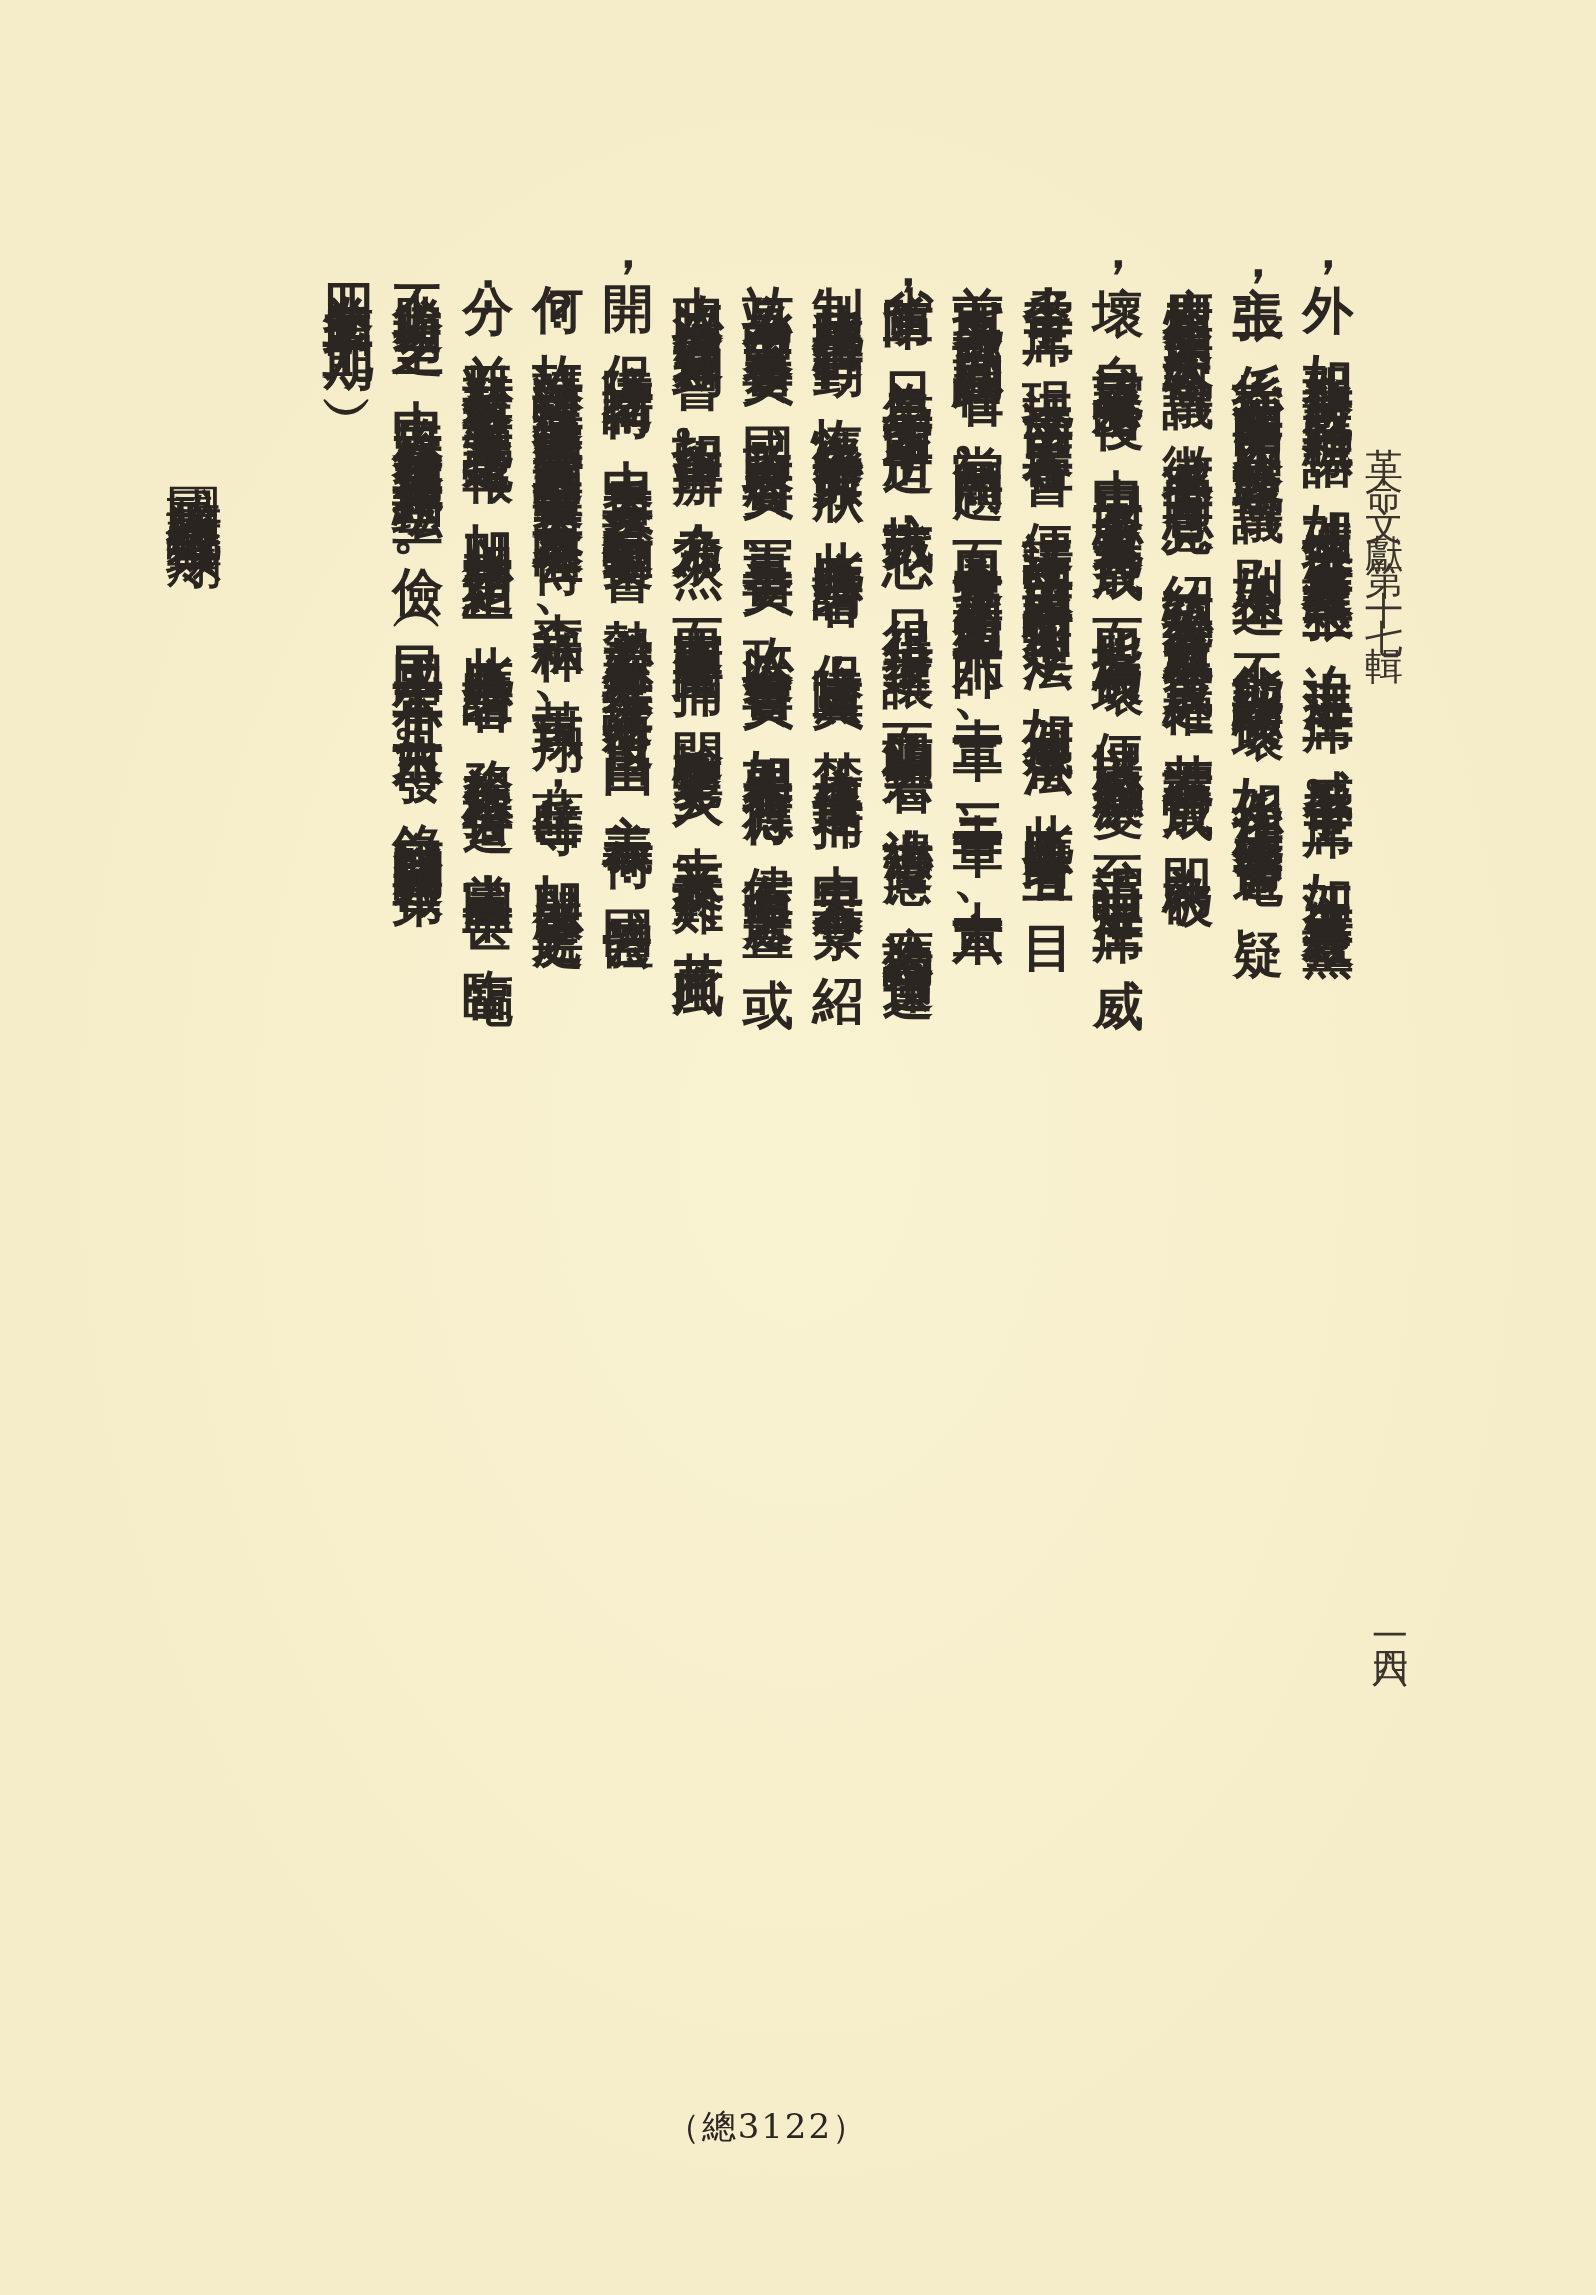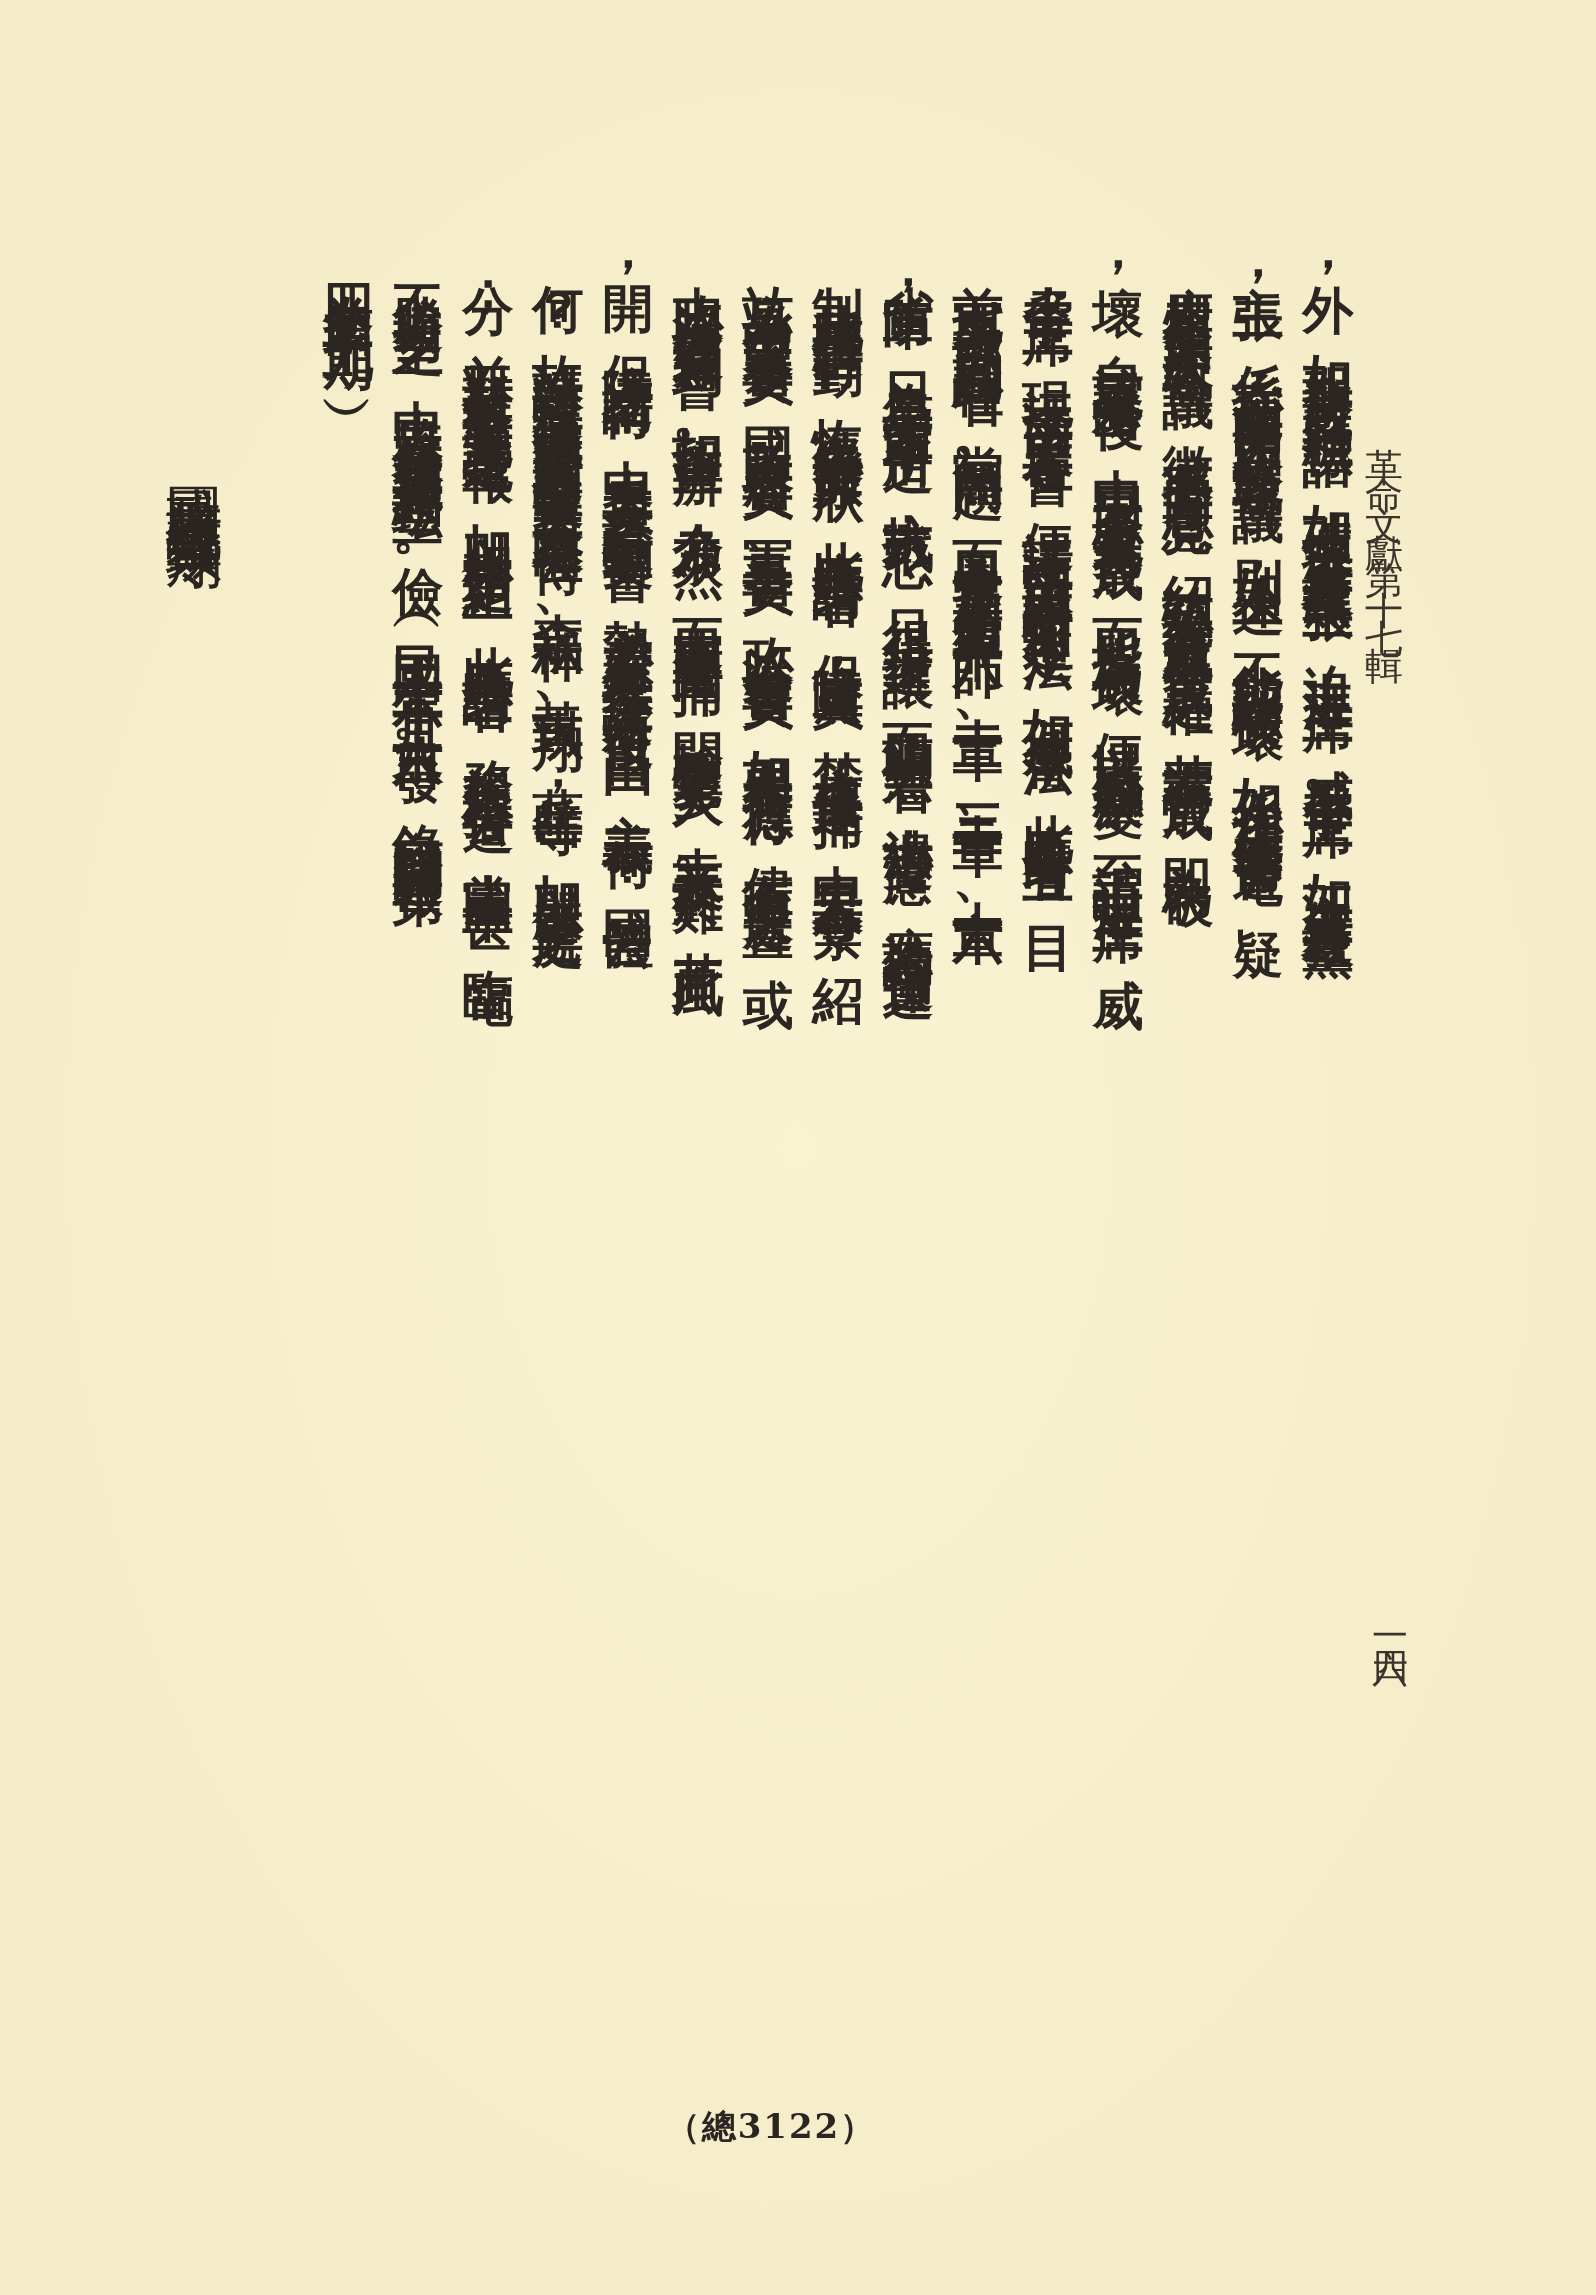--- a/index.html
+++ b/index.html
@@ -57,21 +57,21 @@
     writing-mode: vertical-rl;
     font-size: 57px;
     letter-spacing: 3.8px;
     line-height: 1;
     color: #2a2520;
   }
   .footer-total {
     position: absolute;
     left: 666px; top: 2104px;
     font-size: 34px;
-    font-weight: bold;
+    font-weight: normal;
     color: #2b2621;
     letter-spacing: 1.9px;
   }
 </style>
 </head>
 <body>
 
 <div class="page">
 
   <div class="running-header">革命文獻第十七輯</div>

